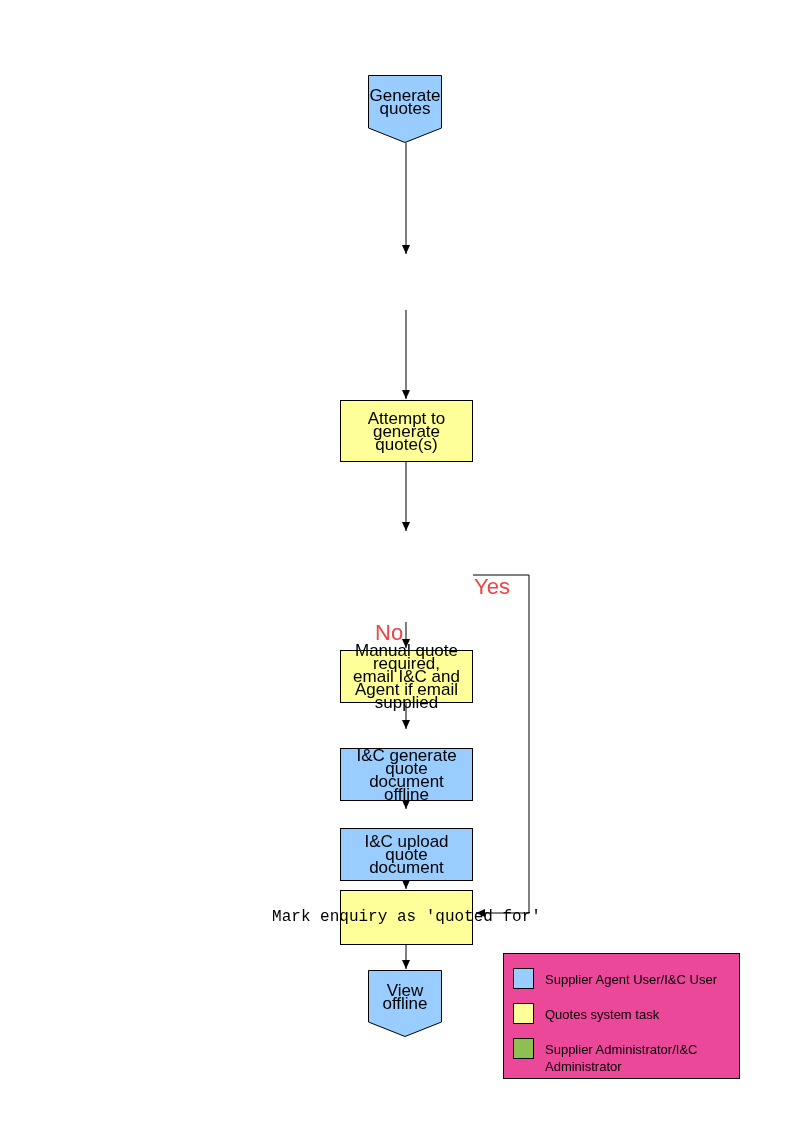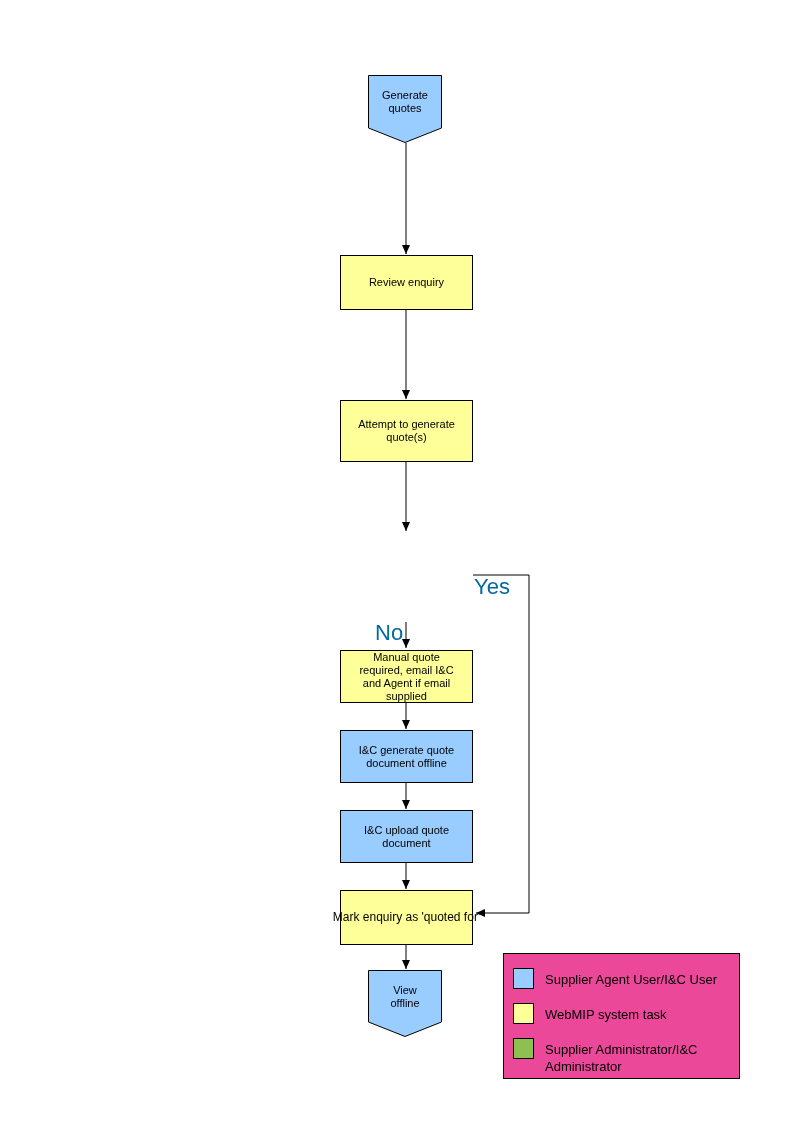--- a/index.html
+++ b/index.html
@@ -18,40 +18,40 @@
   }
   .node { position: absolute; }
   .node > svg { position: absolute; left: 0; top: 0; }
   .node-label {
     position: absolute;
     left: 0; top: 0; right: 0; bottom: 0;
     display: flex;
     align-items: center;
     justify-content: center;
     text-align: center;
-    font-size: 11px;
+    font-size: 17px;
     line-height: 13px;
     color: #000;
     padding: 12px;
     box-sizing: border-box;
   }
   .rect-node {
     border: 1px solid #000;
     box-sizing: border-box;
   }
   .rect-node.sys { background: #FFFF99; }
-  .rect-node.usr { background: #99CCFF; }
+  .rect-node.usr { background: #99CCFF; margin-top: 18px; }
   .pent-label { bottom: 14px; }
   .diam-label { left: 22px; right: 22px; }
-  .nowrap .node-label { white-space: nowrap; font-size: 12px; padding: 12px; }
+  .nowrap .node-label { white-space: nowrap; font-size: 16px; padding: 12px; font-family: Liberation Mono, monospace; }
   .branch-label {
     position: absolute;
     font-size: 22px;
     line-height: 22px;
-    color: #0369a1;
+    color: #ef4444;
   }
   .legend {
     position: absolute;
     left: 503px; top: 953px;
     width: 237px; height: 126px;
     border: 1px solid #000;
     box-sizing: border-box;
     background: #ec4899;
   }
   .legend-row {
@@ -99,23 +99,20 @@
     </g>
   </svg>
 
   <div class="node" style="left:368px;top:75px;width:74px;height:68px">
     <svg width="74" height="68" viewBox="0 0 74 68">
       <polygon points="0.5,0.5 73.5,0.5 73.5,53 37,67.5 0.5,53" stroke="#000" fill="#99CCFF"></polygon>
     </svg>
     <div class="node-label pent-label">Generate quotes</div>
   </div>
 
-  <div class="node rect-node sys" style="left:340px;top:255px;width:133px;height:55px">
-    <div class="node-label">Review enquiry</div>
-  </div>
 
   <div class="node rect-node sys" style="left:340px;top:400px;width:133px;height:62px">
     <div class="node-label">Attempt to generate quote(s)</div>
   </div>
 
 
   <div class="branch-label" style="left:474px;top:576px">Yes</div>
   <div class="branch-label" style="left:375px;top:622px">No</div>
 
   <div class="node rect-node sys" style="left:340px;top:650px;width:133px;height:53px">
@@ -141,21 +138,21 @@
     <div class="node-label pent-label">View offline</div>
   </div>
 
   <div class="legend">
     <div class="legend-row" style="top:14px">
       <div class="legend-swatch" style="background-color: rgb(153, 204, 255);"></div>
       <div class="legend-label">Supplier Agent User/I&amp;C User</div>
     </div>
     <div class="legend-row" style="top:49px">
       <div class="legend-swatch" style="background-color: rgb(255, 255, 153);"></div>
-      <div class="legend-label">WebMIP system task</div>
+      <div class="legend-label">Quotes system task</div>
     </div>
     <div class="legend-row" style="top:84px">
       <div class="legend-swatch" style="background-color: rgb(141, 192, 80);"></div>
       <div class="legend-label">Supplier Administrator/I&amp;C Administrator</div>
     </div>
   </div>
 
 </div>
 
 </body></html>

